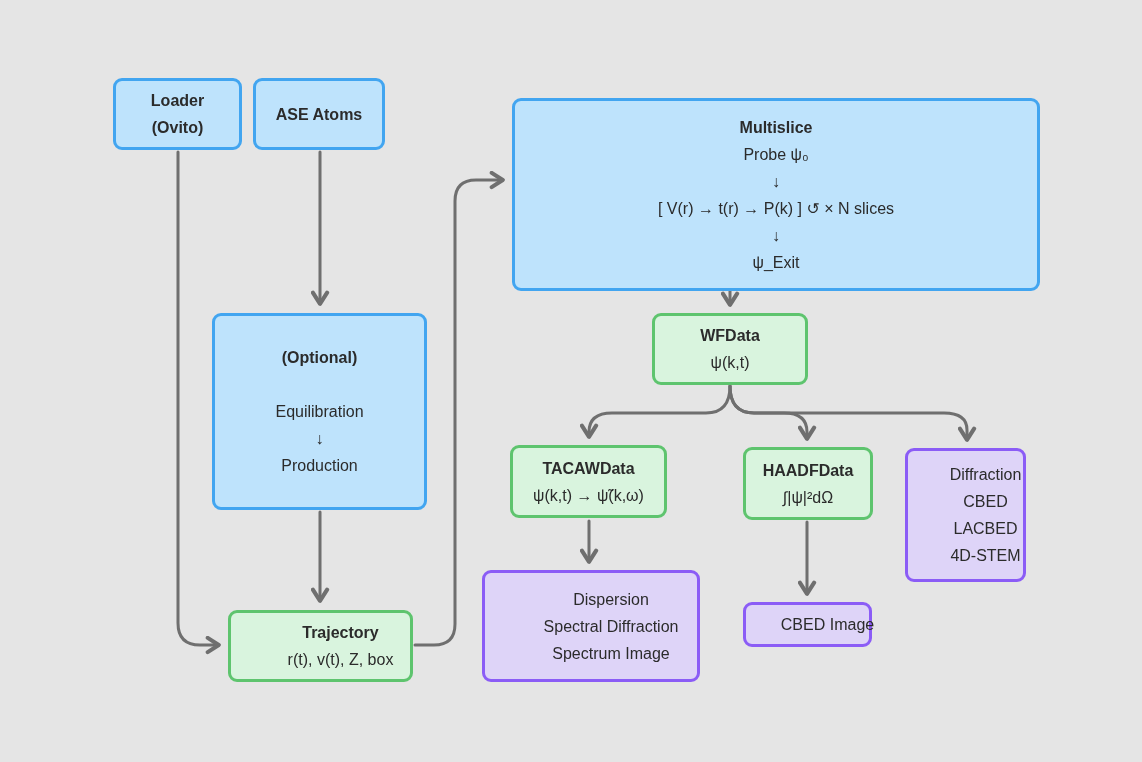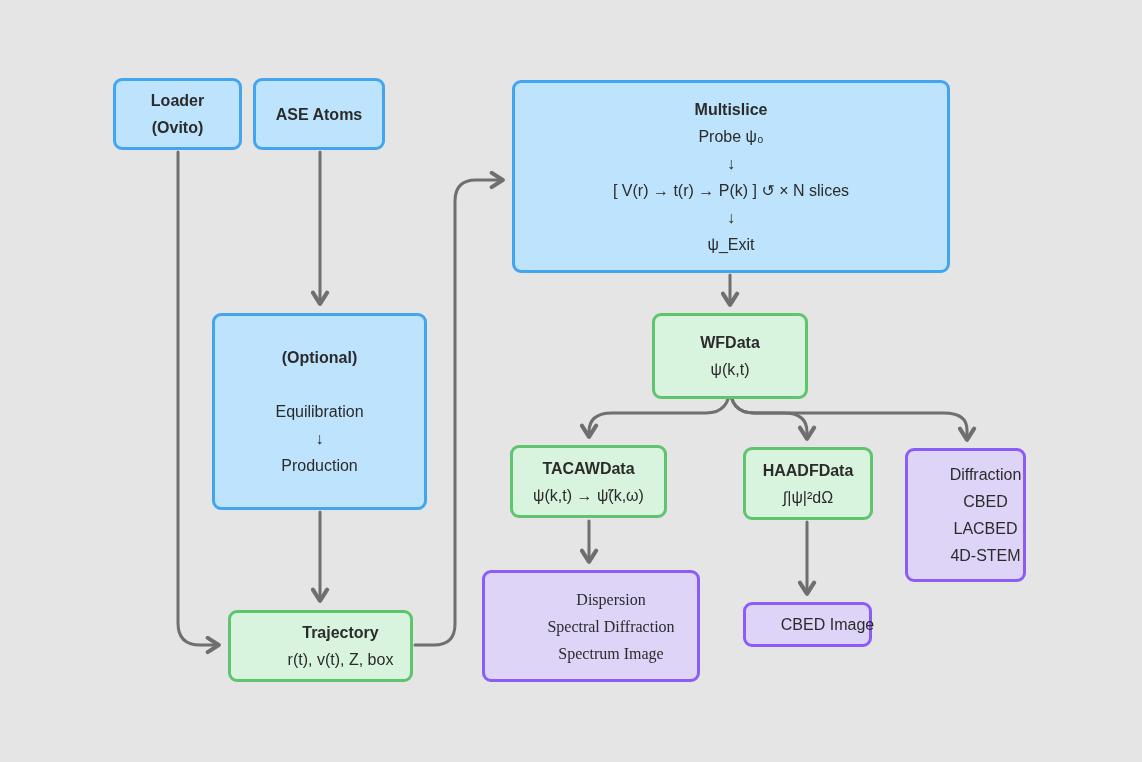--- a/index.html
+++ b/index.html
@@ -50,38 +50,38 @@
 
   <div class="node blue" style="left:113px;top:78px;width:129px;height:72px;">
     <div class="line bold">Loader</div>
     <div class="line bold">(Ovito)</div>
   </div>
 
   <div class="node blue" style="left:253px;top:78px;width:132px;height:72px;">
     <div class="line bold">ASE Atoms</div>
   </div>
 
-  <div class="node blue" style="left:512px;top:80px;width:438px;height:193px;">
+  <div class="node blue" style="left:512px;top:98px;width:528px;height:193px;">
     <div class="line bold">Multislice</div>
     <div class="line">Probe ψ₀</div>
     <div class="line">↓</div>
     <div class="line">[ V(r) → t(r) → P(k) ] ↺ × N slices</div>
     <div class="line">↓</div>
     <div class="line">ψ_Exit</div>
   </div>
 
   <div class="node blue" style="left:212px;top:313px;width:215px;height:197px;">
     <div class="line bold">(Optional)</div>
     <div class="line"></div>
     <div class="line">Equilibration</div>
     <div class="line">↓</div>
     <div class="line">Production</div>
   </div>
 
-  <div class="node green" style="left:652px;top:313px;width:156px;height:86px;">
+  <div class="node green" style="left:652px;top:313px;width:156px;height:72px;">
     <div class="line bold">WFData</div>
     <div class="line">ψ(k,t)</div>
   </div>
 
   <div class="node green" style="left:743px;top:447px;width:130px;height:73px;">
     <div class="line bold">HAADFData</div>
     <div class="line">∫|ψ|²dΩ</div>
   </div>
 
   <div class="node green" style="left:510px;top:445px;width:157px;height:73px;">
@@ -89,21 +89,21 @@
     <div class="line">ψ(k,t) → ψ̃(k,ω)</div>
   </div>
 
   <div class="node purple" style="left:905px;top:448px;width:121px;height:134px;">
     <div class="line">Diffraction</div>
     <div class="line">CBED</div>
     <div class="line">LACBED</div>
     <div class="line">4D-STEM</div>
   </div>
 
-  <div class="node purple" style="left:482px;top:570px;width:218px;height:112px;font-family:Liberation Serif, serif;">
+  <div class="node purple" style="left:482px;top:570px;width:218px;height:112px;">
     <div class="line">Dispersion</div>
     <div class="line">Spectral Diffraction</div>
     <div class="line">Spectrum Image</div>
   </div>
 
   <div class="node purple" style="left:743px;top:602px;width:129px;height:45px;">
     <div class="line">CBED Image</div>
   </div>
 
   <div class="node green" style="left:228px;top:610px;width:185px;height:72px;padding-left:40px;">

